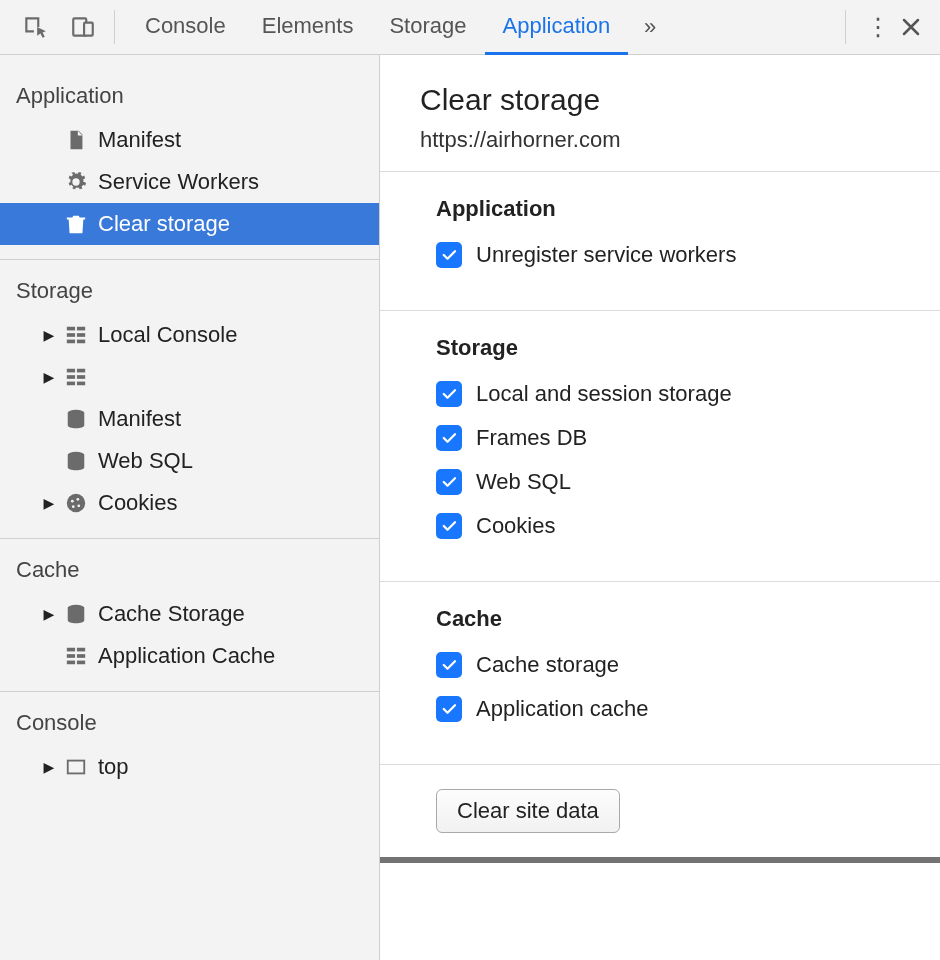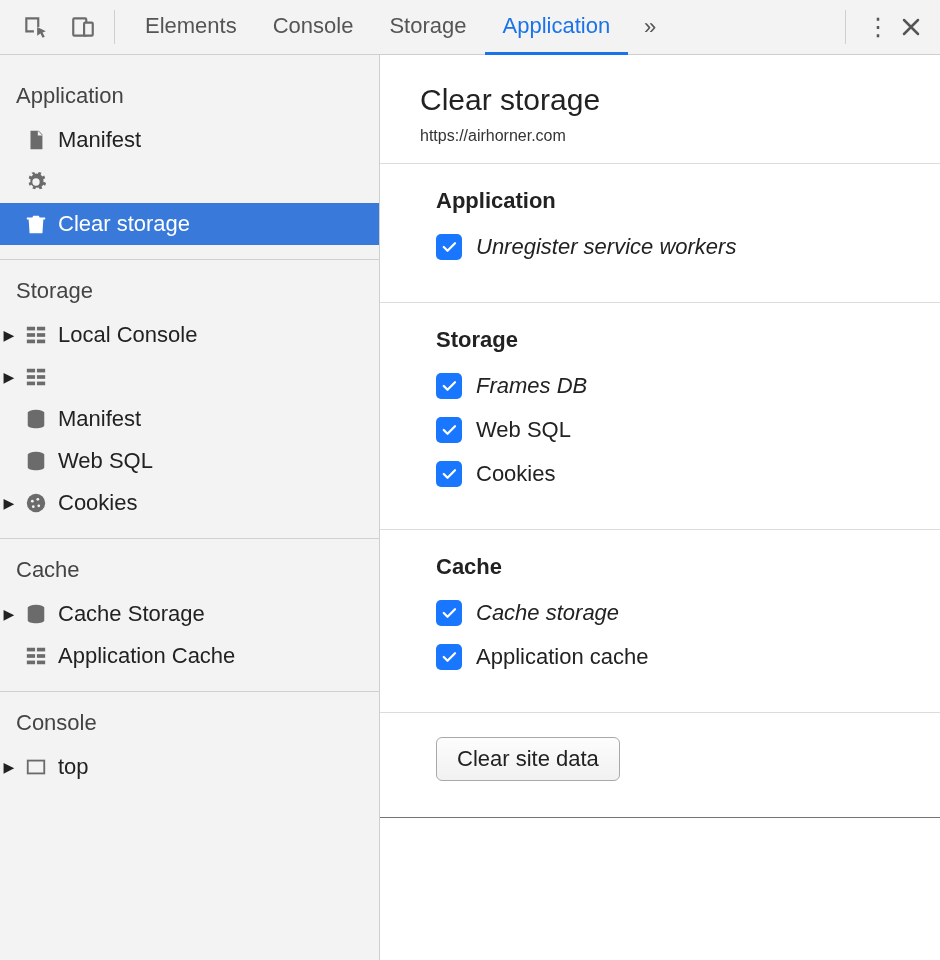--- a/index.html
+++ b/index.html
@@ -73,20 +73,21 @@
   }
 
   
   .section-title {
     font-size:22px; color:#444;
     padding:18px 16px 10px 16px;
   }
   .side-item {
     height:42px;
     display:flex; align-items:center;
+    padding-left:40px;
     color:#222;
     font-size:22px;
   }
   .side-item.selected {
     background:#3879d9;
     color:#fff;
   }
   .side-item .caret {
     width:18px; display:inline-flex; justify-content:center;
     margin-right:4px;
@@ -104,46 +105,46 @@
   }
 
   
   .panel-header {
     padding:28px 40px 18px 40px;
     border-bottom:1px solid #dcdcdc;
   }
   .panel-header h1 {
     margin:0 0 10px 0; font-size:30px; font-weight:400; color:#222;
   }
-  .panel-header .origin { font-size:16px; color:#333; }
+  .panel-header .origin { font-size:22px; color:#333; }
 
   .group {
     padding:24px 40px 24px 56px;
     border-bottom:1px solid #dcdcdc;
   }
   .group h2 {
     margin:0 0 20px 0; font-size:22px; font-weight:600; color:#222;
   }
   .check-row {
     display:flex; align-items:center;
     margin:18px 0;
     font-size:22px; color:#222;
   }
-  .check-row:first-of-type { margin-top:6px;font-style:italic; }
+  .check-row:first-of-type { margin-top:6px; }
   .check {
     width:26px; height:26px; border-radius:5px;
     background:#1976ff;
     display:inline-flex; align-items:center; justify-content:center;
     margin-right:14px;
     flex-shrink:0;
   }
   .check svg { width:18px; height:18px; }
   .action-group {
-    padding:24px 40px 36px 56px;
-    border-bottom:1px solid #737373;
+    padding:24px 40px 24px 56px;
+    border-bottom:6px solid #737373;
   }
   button.clear-btn {
     font-size:22px;
     padding:8px 20px;
     border:1px solid #a9a9a9;
     border-radius:6px;
     background:linear-gradient(#fdfdfd,#f1f1f1);
     color:#222;
     cursor:pointer;
   }
@@ -167,22 +168,22 @@
     </div>
     <div class="tool-btn">
       <svg class="tool-svg" width="26" height="26" viewBox="0 0 24 24">
         <rect x="3" y="4" width="12" height="16" rx="1" ry="1" fill="none" stroke="#6b6b6b" stroke-width="2"></rect>
         <rect x="13" y="8" width="8" height="12" rx="1" ry="1" fill="#f3f3f3" stroke="#6b6b6b" stroke-width="2"></rect>
       </svg>
     </div>
   </div>
   <div class="vsep"></div>
   <div class="tabs">
+    <div class="tab">Console</div>
     <div class="tab">Elements</div>
-    <div class="tab">Console</div>
     <div class="tab">Storage</div>
     <div class="tab active">Application</div>
     <div class="more-tabs">
       <span>»</span>
     </div>
   </div>
   <div class="toolbar-right">
     <div class="vsep-r"></div>
     <div class="menu-dots">
       <span>⋮</span>
@@ -211,20 +212,21 @@
       <span class="label">Manifest</span>
     </div>
 
     <div class="side-item">
       <span class="caret hidden">▶</span>
       <span class="icon">
         <svg width="22" height="22" viewBox="0 0 24 24">
             <path d="M12 8a4 4 0 100 8 4 4 0 000-8zm9 4l2 1-1 3-2-1a8 8 0 01-2 2l1 2-3 1-1-2a8 8 0 01-3 0l-1 2-3-1 1-2a8 8 0 01-2-2l-2 1-1-3 2-1a8 8 0 010-3l-2-1 1-3 2 1a8 8 0 012-2L7 2l3-1 1 2a8 8 0 013 0l1-2 3 1-1 2a8 8 0 012 2l2-1 1 3-2 1a8 8 0 010 3z"></path>
           </svg>
       </span>
+      <span class="label">Service Workers</span>
     </div>
 
     <div class="side-item selected">
       <span class="caret hidden">▶</span>
       <span class="icon">
         <svg width="22" height="22" viewBox="0 0 24 24">
             <path d="M4 7h16l-1 15H5zM9 3h6l1 2H8zM2 5h20v2H2z"></path>
           </svg>
       </span>
       <span class="label">Clear storage</span>
@@ -369,20 +371,28 @@
     </div>
 
     <div class="group">
       <h2>Storage</h2>
       <div class="check-row">
         <span class="check">
             <svg viewBox="0 0 24 24">
               <path d="M5 12l5 5L20 7" fill="none" stroke="#fff" stroke-width="3" stroke-linecap="round" stroke-linejoin="round"></path>
             </svg>
           </span>
+        <span>Local and session storage</span>
+      </div>
+      <div class="check-row">
+        <span class="check">
+            <svg viewBox="0 0 24 24">
+              <path d="M5 12l5 5L20 7" fill="none" stroke="#fff" stroke-width="3" stroke-linecap="round" stroke-linejoin="round"></path>
+            </svg>
+          </span>
         <span>Frames DB</span>
       </div>
       <div class="check-row">
         <span class="check">
             <svg viewBox="0 0 24 24">
               <path d="M5 12l5 5L20 7" fill="none" stroke="#fff" stroke-width="3" stroke-linecap="round" stroke-linejoin="round"></path>
             </svg>
           </span>
         <span>Web SQL</span>
       </div>

